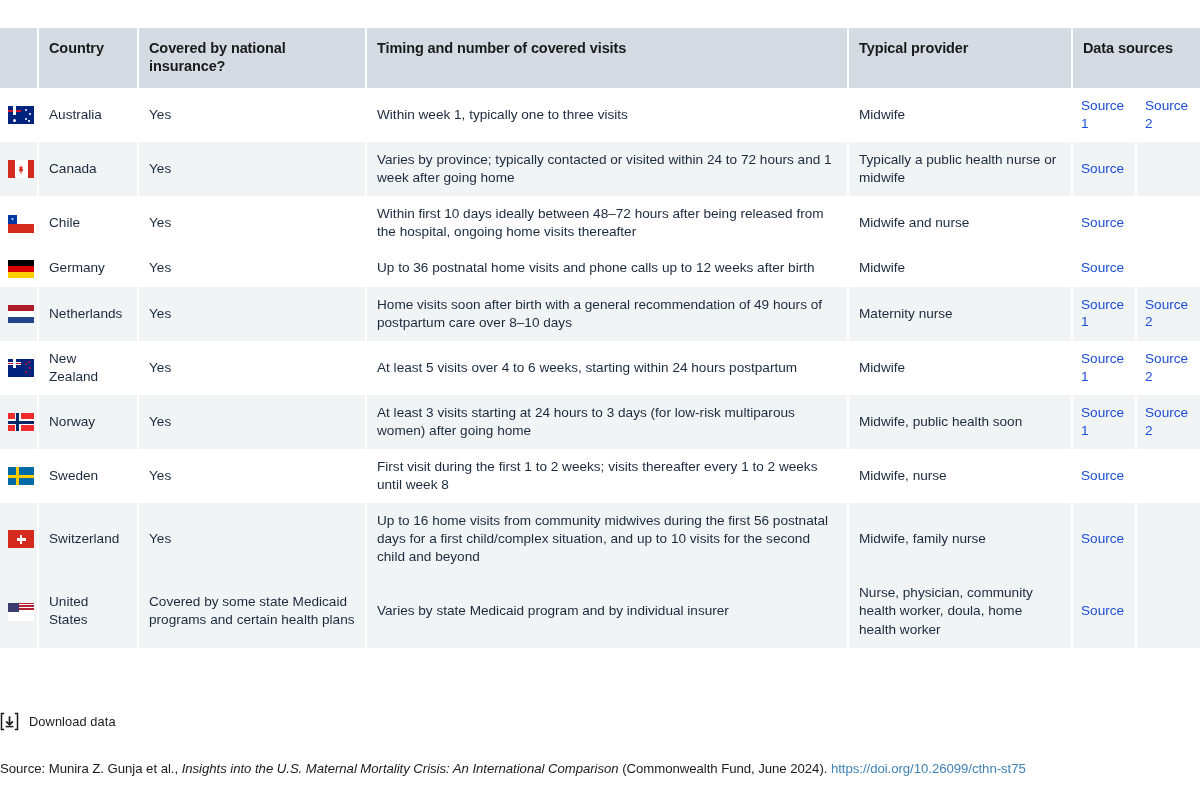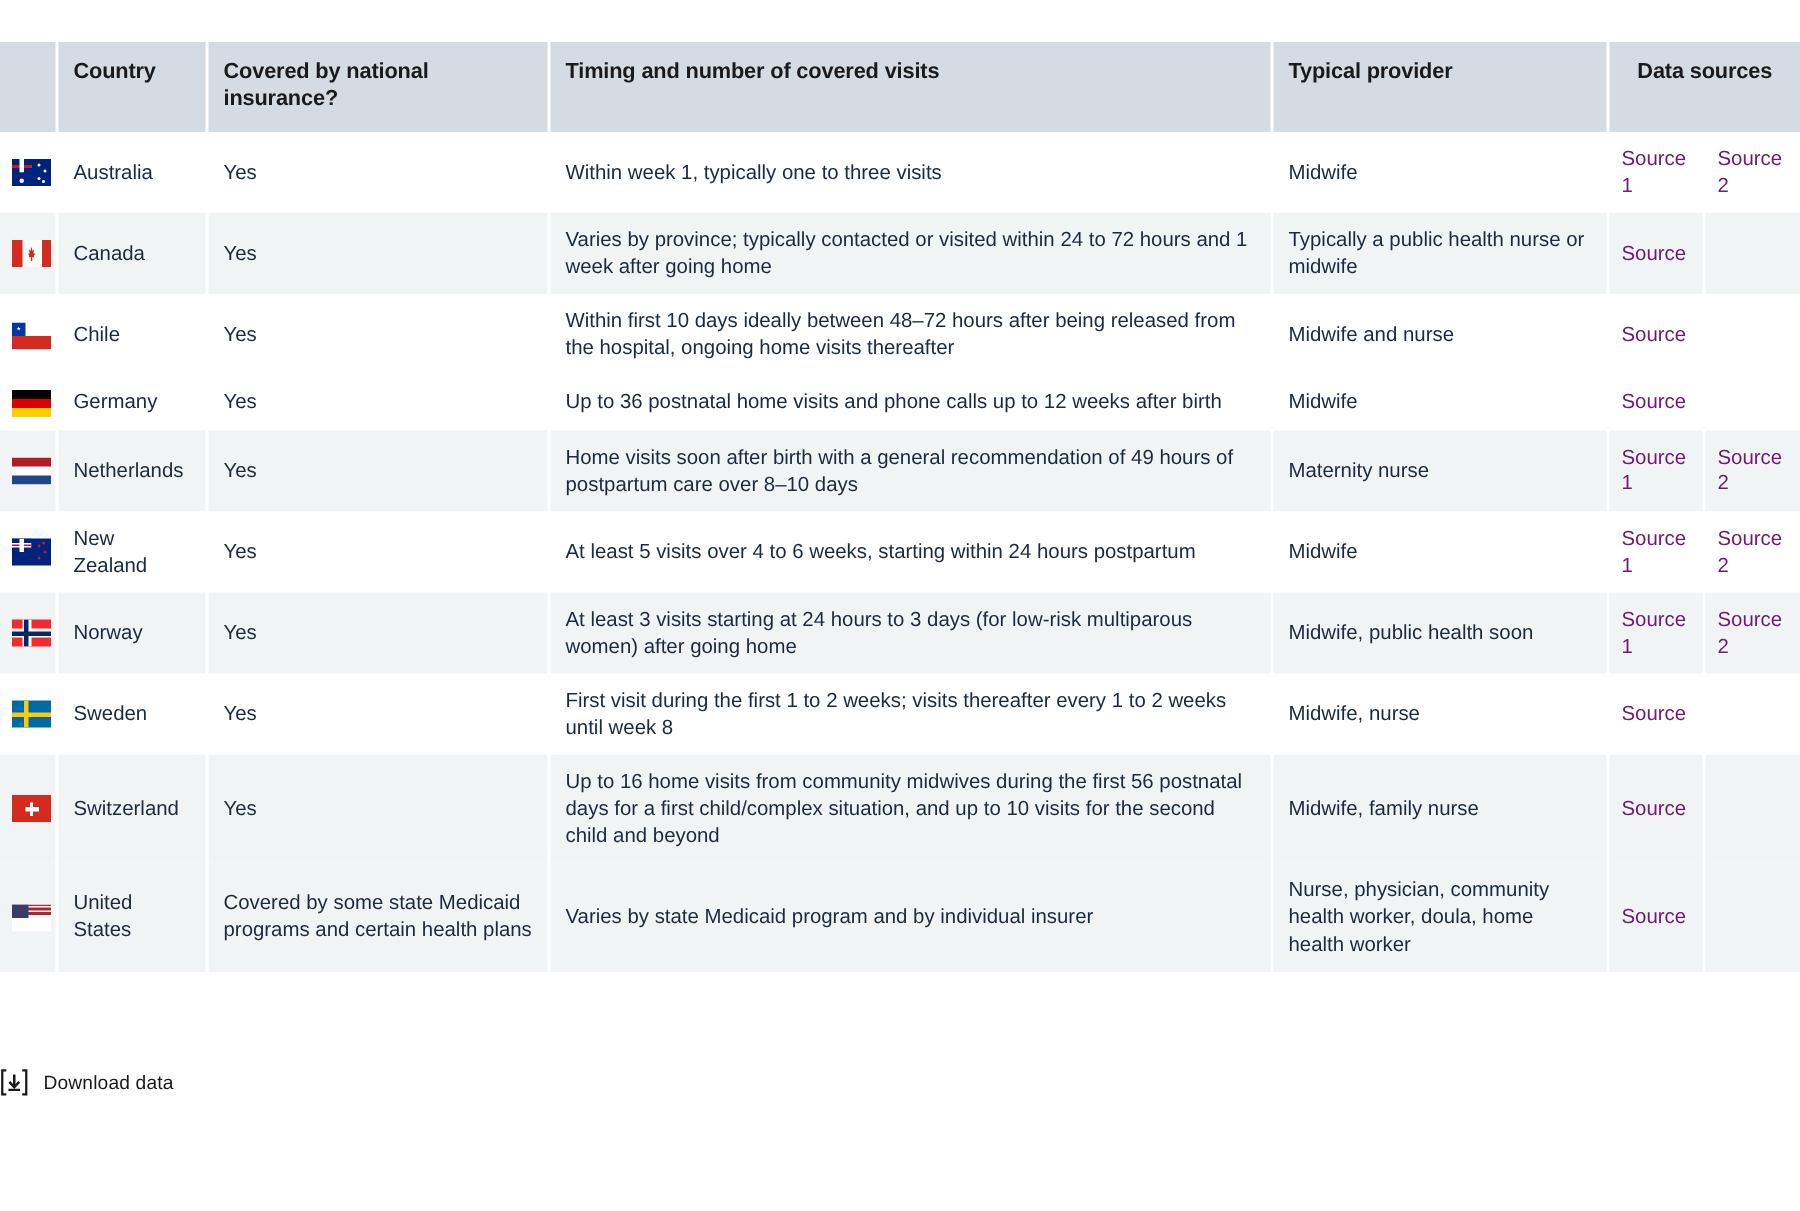--- a/index.html
+++ b/index.html
@@ -44,21 +44,20 @@
     text-align: left;
     vertical-align: top;
     padding: 12px 10px 13px 10px;
     line-height: 1.22;
     letter-spacing: -0.1px;
     border-right: 2px solid #ffffff;
   }
   thead th.th-flag { border-right: 2px solid #ffffff; padding: 0; }
   thead th.th-src-group {
     border-right: none;
-    text-align: center;
   }
 
   tbody td {
     font-size: 13.6px;
     color: #1b2a3d;
     vertical-align: middle;
     padding: 9px 10px;
     line-height: 1.33;
     border-right: 2px solid #ffffff;
   }
@@ -70,21 +69,21 @@
     width: 38px;
   }
   tbody td.cell-country { color: #1b2a3d; }
   tbody td.cell-src {
     padding: 9px 8px;
     vertical-align: middle;
   }
   tbody td.cell-src:last-child { border-right: none; }
 
   .src-link {
-    color: #701a75;
+    color: #1d4ed8;
     font-size: 13.6px;
     line-height: 1.3;
     text-decoration: none;
     cursor: pointer;
     display: inline-block;
   }
 
   
   .flag {
     width: 26px; height: 18px;
@@ -362,14 +361,17 @@
         <path d="M4.2 1.5 H1.5 V17.5 H4.2" fill="none" stroke="#1a1a1a" stroke-width="1.5"></path>
         <path d="M14.8 1.5 H17.5 V17.5 H14.8" fill="none" stroke="#1a1a1a" stroke-width="1.5"></path>
         <path d="M9.5 4.3 V12.3" fill="none" stroke="#1a1a1a" stroke-width="1.7"></path>
         <path d="M6.2 9.3 L9.5 12.8 L12.8 9.3" fill="none" stroke="#1a1a1a" stroke-width="1.7" stroke-linejoin="miter"></path>
         <path d="M5.6 14.6 H13.4" fill="none" stroke="#1a1a1a" stroke-width="1.5"></path>
       </svg>
     </span>
     <span class="dl-label">Download data</span>
   </div>
 
+  <div class="source-note">
+    <span>Source: Munira Z. Gunja et al., </span><span class="ital">Insights into the U.S. Maternal Mortality Crisis: An International Comparison</span><span> (Commonwealth Fund, June 2024). </span><a href="#">https://doi.org/10.26099/cthn-st75</a>
+  </div>
 
 </div>
 
 </body></html>

